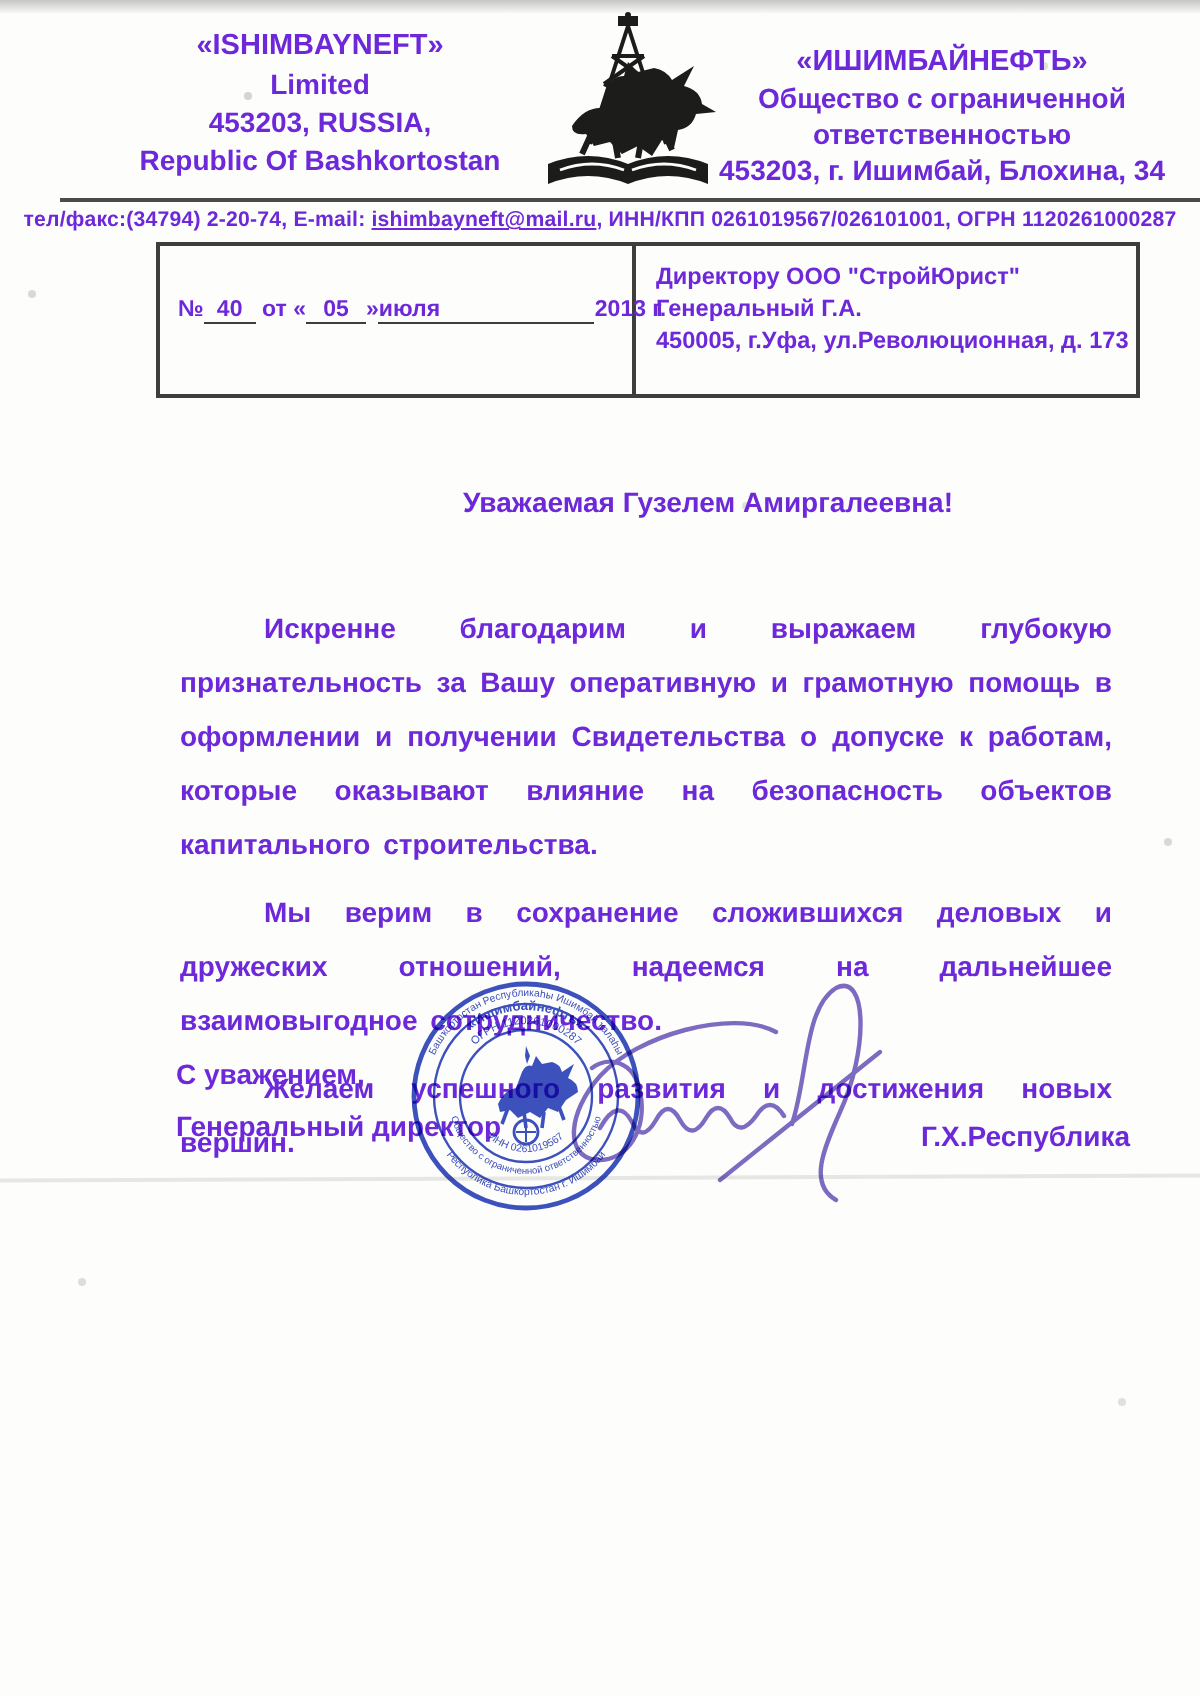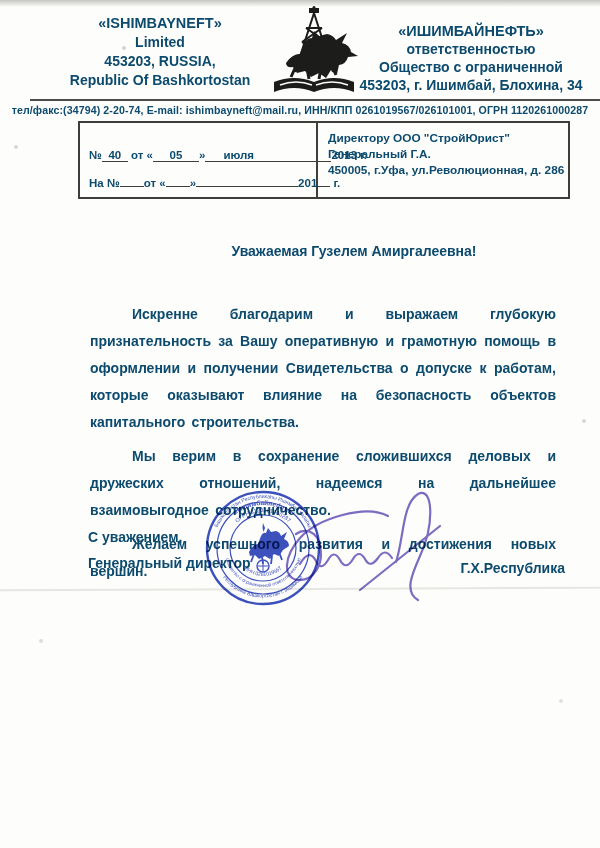--- a/index.html
+++ b/index.html
@@ -1,19 +1,19 @@
 <!DOCTYPE html>
 <html><head>
 <meta charset="utf-8">
 <style>
   html,body{margin:0;padding:0;background:#8a8a8a;}
   .page{
     position:relative;width:600px;height:848px;margin:0 auto;
     background:#fdfdfb;overflow:hidden;
-    font-family:"Liberation Sans",sans-serif;color:#0c4a6e;
+    font-family:"Liberation Sans",sans-serif;color:#6d28d9;
   }
   .scan-top-edge{position:absolute;top:0;left:0;right:0;height:7px;
     background:linear-gradient(to bottom,rgba(150,150,146,.55),rgba(150,150,146,0));}
   .scan-streak{position:absolute;left:0;right:0;top:588px;height:2px;
     background:rgba(172,172,166,.28);transform:rotate(-.25deg);}
   .specks{position:absolute;top:0;left:0;width:2px;height:2px;border-radius:50%;
     background:rgba(140,140,136,.0);
     box-shadow:123px 47px 0 1px rgba(150,150,146,.4),
                15px 146px 0 1px rgba(150,150,146,.35),
                521px 32px 0 1px rgba(160,160,156,.3),
@@ -24,21 +24,21 @@
   
   .hdr-left{position:absolute;top:14px;left:40px;width:240px;text-align:center;
     font-weight:700;font-size:14px;line-height:19px;}
   .hdr-right{position:absolute;top:22px;left:355px;width:232px;text-align:center;
     font-weight:700;font-size:14px;line-height:18px;}
   .hdr-name{font-size:14.5px;}
   .logo{position:absolute;top:6px;left:266px;width:96px;height:94px;}
   .rule{position:absolute;top:99px;left:30px;right:0;height:2px;background:#4c4c48;}
   .contact{position:absolute;top:104px;left:0;right:0;text-align:center;
     font-size:10.6px;font-weight:700;letter-spacing:.1px;}
-  .contact .email{}
+  .contact .email{text-decoration:underline;}
   
   .refbox{position:absolute;top:121px;left:78px;width:492px;height:78px;
     border:2px solid #3e3e3a;box-sizing:border-box;}
   .refbox .divider{position:absolute;top:0;bottom:0;left:236px;width:2px;background:#3e3e3a;}
   .ref-left{position:absolute;top:0;left:0;width:236px;height:100%;
     font-size:11.5px;font-weight:700;}
   .ref-l1{position:absolute;top:26px;left:9px;white-space:nowrap;}
   .ref-l2{position:absolute;top:54px;left:9px;white-space:nowrap;}
   .fill{display:inline-block;border-bottom:1.6px solid #3e3e3a;text-align:center;
     line-height:11px;vertical-align:baseline;}
@@ -86,48 +86,45 @@
     <path fill="#1c1c1a" d="M20,57 q6,-9 14,-9 l4,-10 q2,-6 8,-6 l2,-7 5,5 8,-2 q6,1 9,6 l11,-7 -5,10 q8,2 9,9 l7,4 -10,1 q-2,7 -9,8 l-2,9 -6,-4 -5,8 -7,-5 -8,4 -6,-6 -8,2 -4,-6 q-7,1 -7,-4 z"></path>
     <g stroke="#1c1c1a" stroke-width="3" fill="none">
       <path d="M30,60 l-5,11 M41,62 l2,11 M55,62 l-2,11 M65,58 l5,11"></path>
     </g>
     <path fill="#1c1c1a" d="M8,76 Q28,68 48,76 Q68,68 88,76 L88,86 Q68,78 48,86 Q28,78 8,86 Z"></path>
     <path d="M14,79 Q30,73 46,79 M50,79 Q66,73 82,79" stroke="#fdfdfb" stroke-width="1.4" fill="none"></path>
   </svg>
 
   <div class="hdr-right">
     <div class="hdr-name">«ИШИМБАЙНЕФТЬ»</div>
+    <div>Общество с ограниченной</div>
     <div>ответственностью</div>
-    <div>Общество с ограниченной</div>
     <div>453203, г. Ишимбай, Блохина, 34</div>
   </div>
 
   <div class="rule"></div>
 
   <div class="contact">
     <span>тел/факс:(34794) 2-20-74,</span>
     <span>E-mail:</span>
     <span class="email">ishimbayneft@mail.ru</span><span>,  ИНН/КПП   0261019567/026101001,  ОГРН 1120261000287</span>
   </div>
 
   <div class="refbox">
     <div class="divider"></div>
     <div class="ref-left">
       <div class="ref-l1">
         <span>№</span><span class="fill" style="width:26px">40</span>
-        <span>от «</span><span class="fill" style="width:46px">05</span><span>»</span><span class="fill" style="width:108px;text-align:left;padding-left:18px">июля</span><span>2013 г.</span>
-      </div>
-      <div class="ref-l2">
-        <span>На №</span><span class="fill" style="width:24px"></span><span>от «</span><span class="fill" style="width:24px"></span><span>»</span><span class="fill" style="width:102px"></span><span>201</span><span class="fill" style="width:13px"></span> <span>г.</span>
+        <span>от «</span><span class="fill" style="width:30px">05</span><span>»</span><span class="fill" style="width:108px;text-align:left;">июля</span><span>2013 г.</span>
       </div>
     </div>
     <div class="addressee">
       <div>Директору ООО "СтройЮрист"</div>
       <div>Генеральный Г.А.</div>
-      <div>450005, г.Уфа, ул.Революционная, д. 286</div>
+      <div>450005, г.Уфа, ул.Революционная, д. 173</div>
     </div>
   </div>
 
   <div class="salutation">Уважаемая Гузелем Амиргалеевна!</div>
 
   <div class="body-text">
     <p>Искренне благодарим и выражаем глубокую признательность за Вашу оперативную и грамотную помощь в оформлении и получении Свидетельства о допуске к работам, которые оказывают влияние на безопасность объектов капитального строительства.</p>
     <p>Мы верим в сохранение сложившихся деловых и дружеских отношений, надеемся на дальнейшее взаимовыгодное сотрудничество.</p>
     <p>Желаем успешного развития и достижения новых вершин.</p>
   </div>

